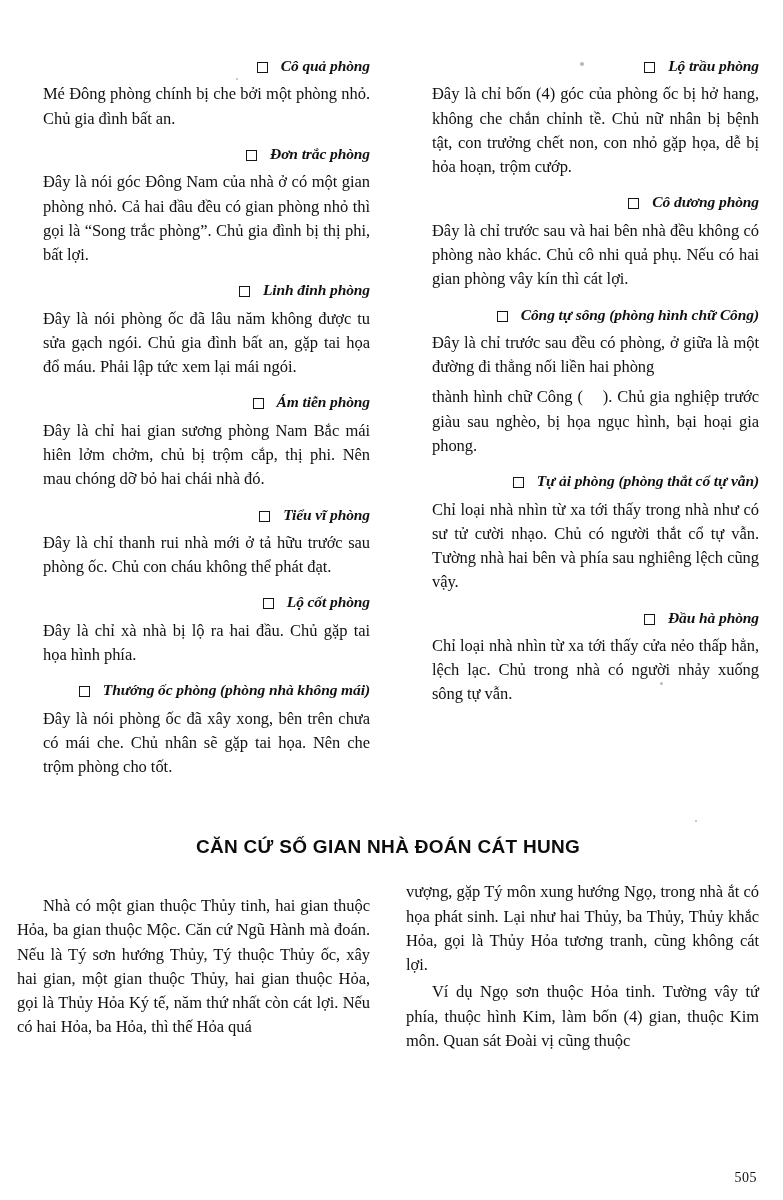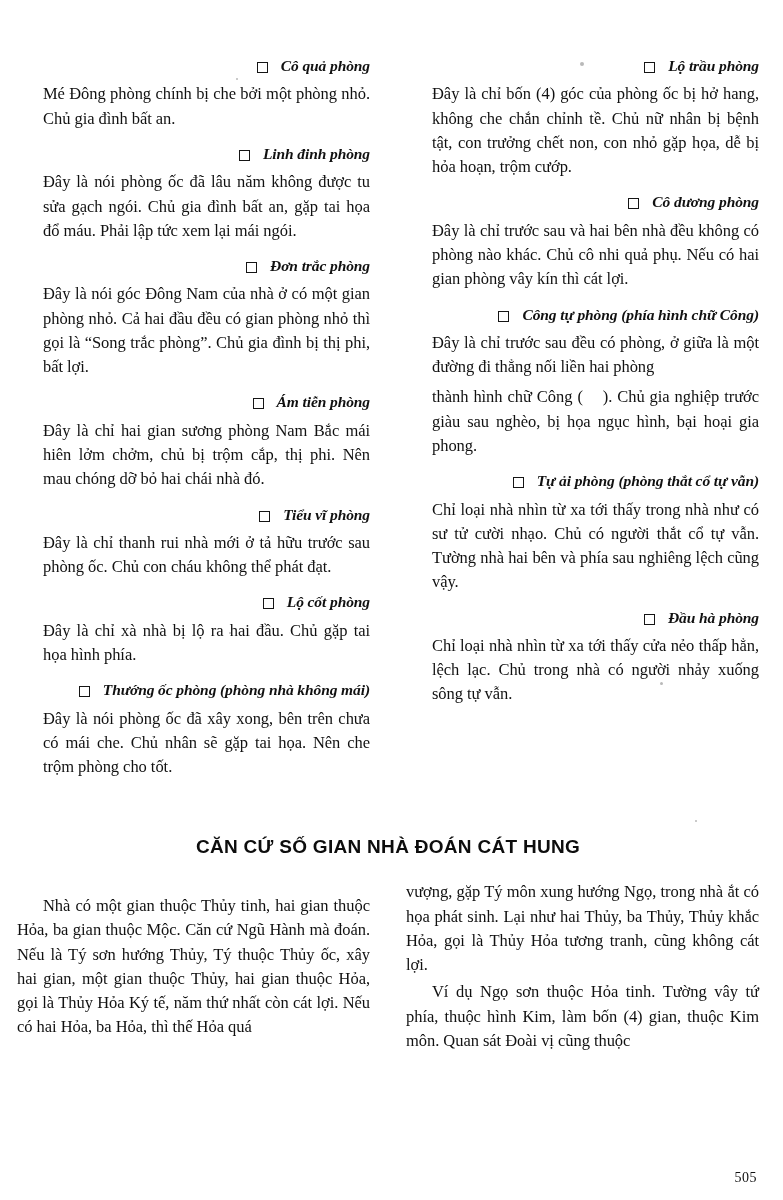--- a/index.html
+++ b/index.html
@@ -148,40 +148,40 @@
           <span class="entry-title">Cô quả phòng</span>
         </div>
         <div class="entry-body">
           <p>Mé Đông phòng chính bị che bởi một phòng nhỏ. Chủ gia đình bất an.</p>
         </div>
       </div>
 
       <div class="entry">
         <div class="entry-head">
           <span class="box-bullet"></span>
+          <span class="entry-title">Đơn trắc phòng</span>
+        </div>
+        <div class="entry-body">
+          <p>Đây là nói góc Đông Nam của nhà ở có một gian phòng nhỏ. Cả hai đầu đều có gian phòng nhỏ thì gọi là “Song trắc phòng”. Chủ gia đình bị thị phi, bất lợi.</p>
+        </div>
+      </div>
+
+      <div class="entry">
+        <div class="entry-head">
+          <span class="box-bullet"></span>
           <span class="entry-title">Linh đinh phòng</span>
         </div>
         <div class="entry-body">
           <p>Đây là nói phòng ốc đã lâu năm không được tu sửa gạch ngói. Chủ gia đình bất an, gặp tai họa đổ máu. Phải lập tức xem lại mái ngói.</p>
         </div>
       </div>
 
       <div class="entry">
         <div class="entry-head">
           <span class="box-bullet"></span>
-          <span class="entry-title">Đơn trắc phòng</span>
-        </div>
-        <div class="entry-body">
-          <p>Đây là nói góc Đông Nam của nhà ở có một gian phòng nhỏ. Cả hai đầu đều có gian phòng nhỏ thì gọi là “Song trắc phòng”. Chủ gia đình bị thị phi, bất lợi.</p>
-        </div>
-      </div>
-
-      <div class="entry">
-        <div class="entry-head">
-          <span class="box-bullet"></span>
           <span class="entry-title">Ám tiễn phòng</span>
         </div>
         <div class="entry-body">
           <p>Đây là chỉ hai gian sương phòng Nam Bắc mái hiên lởm chởm, chủ bị trộm cắp, thị phi. Nên mau chóng dỡ bỏ hai chái nhà đó.</p>
         </div>
       </div>
 
       <div class="entry">
         <div class="entry-head">
           <span class="box-bullet"></span>
@@ -232,21 +232,21 @@
           <span class="entry-title">Cô dương phòng</span>
         </div>
         <div class="entry-body">
           <p>Đây là chỉ trước sau và hai bên nhà đều không có phòng nào khác. Chủ cô nhi quả phụ. Nếu có hai gian phòng vây kín thì cát lợi.</p>
         </div>
       </div>
 
       <div class="entry">
         <div class="entry-head">
           <span class="box-bullet"></span>
-          <span class="entry-title">Công tự phòng (phía hình chữ Công)</span>
+          <span class="entry-title">Công tự sông (phòng hình chữ Công)</span>
         </div>
         <div class="entry-body">
           <p>Đây là chỉ trước sau đều có phòng, ở giữa là một đường đi thẳng nối liền hai phòng</p>
           <p>thành hình chữ Công (&nbsp;&nbsp;&nbsp;&nbsp;). Chủ gia nghiệp trước giàu sau nghèo, bị họa ngục hình, bại hoại gia phong.</p>
         </div>
       </div>
 
       <div class="entry">
         <div class="entry-head">
           <span class="box-bullet"></span>

